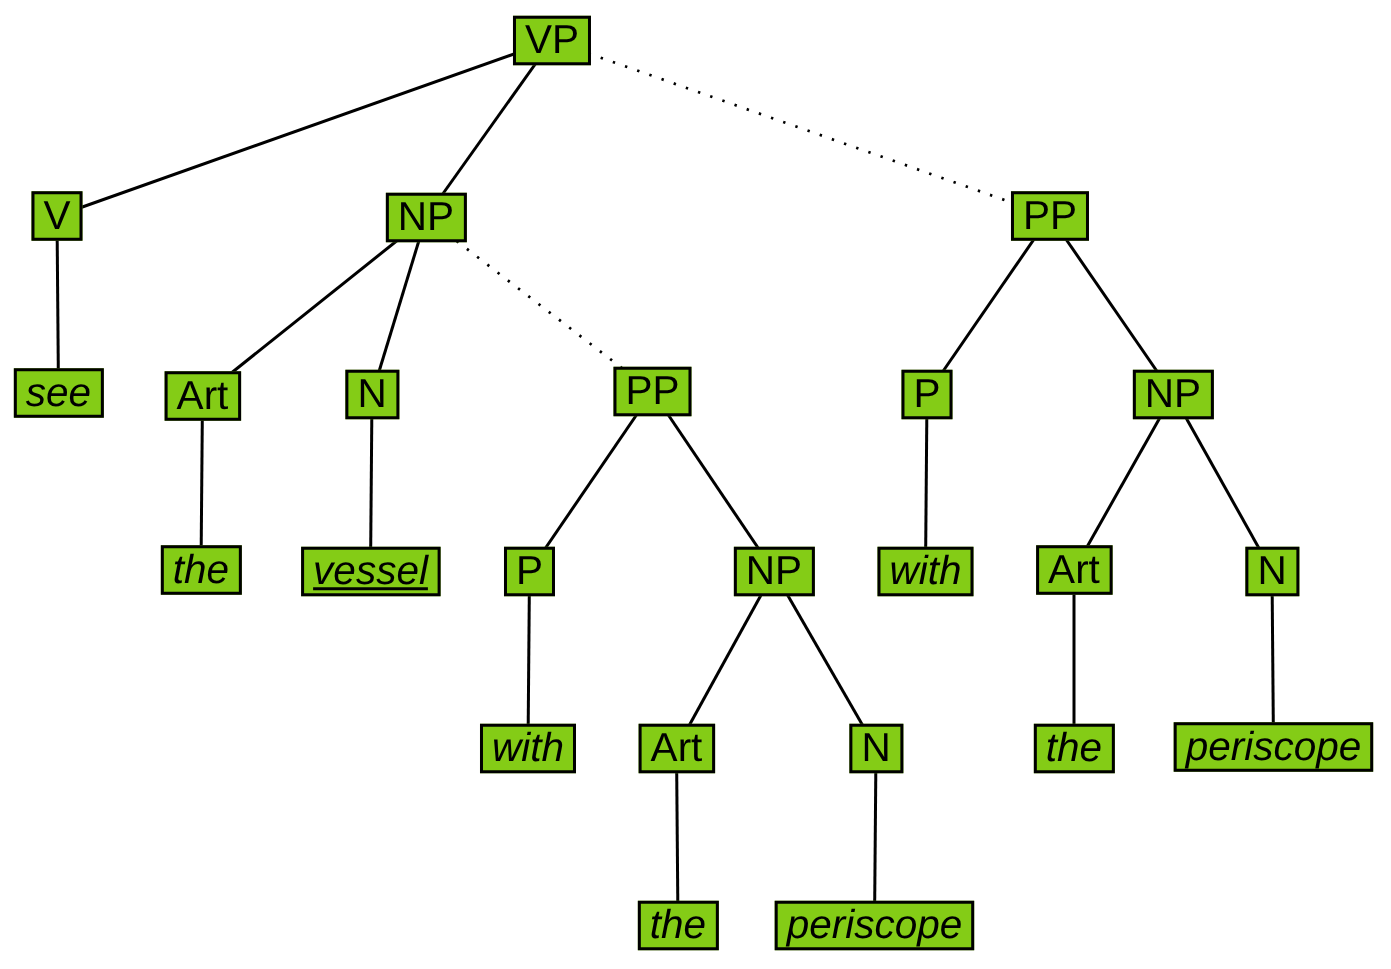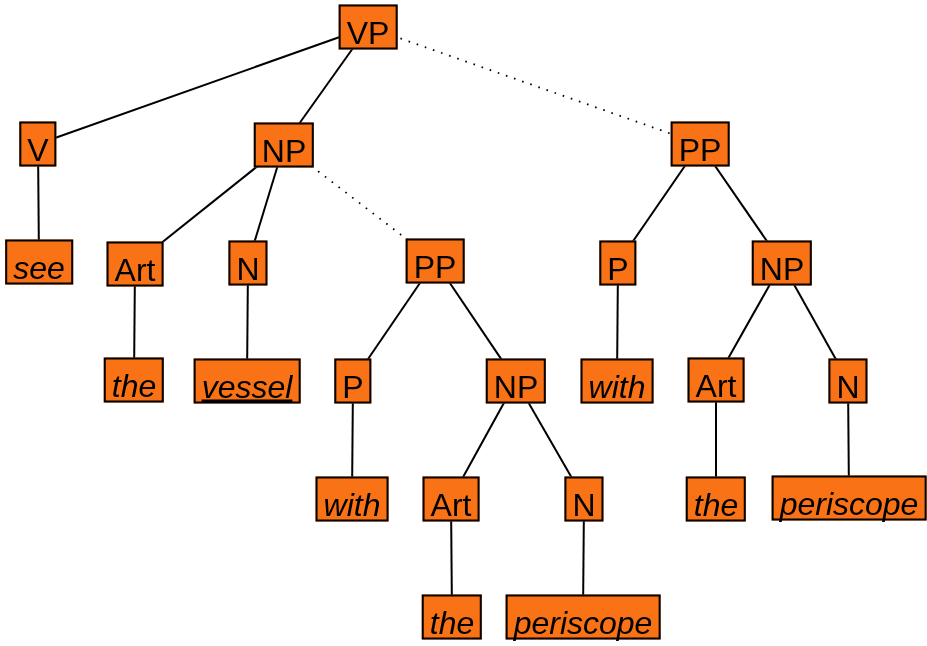--- a/index.html
+++ b/index.html
@@ -34,26 +34,26 @@
   .node-layer {
     position: absolute;
     left: 0;
     top: 0;
     width: 927px;
     height: 646px;
   }
   .node {
     position: absolute;
     transform: translate(-50%, -50%);
-    background: #f97316;
+    background: #84cc16;
     border: 2px solid #000000;
     color: #000000;
-    font-size: 32px;
+    font-size: 27px;
     line-height: 26px;
-    padding: 13px 6px 2px 6px;
+    padding: 1px 6px 2px 6px;
     white-space: nowrap;
     text-align: center;
   }
   .node.terminal {
     font-style: italic;
   }
 </style>
 </head>
 <body>
 

